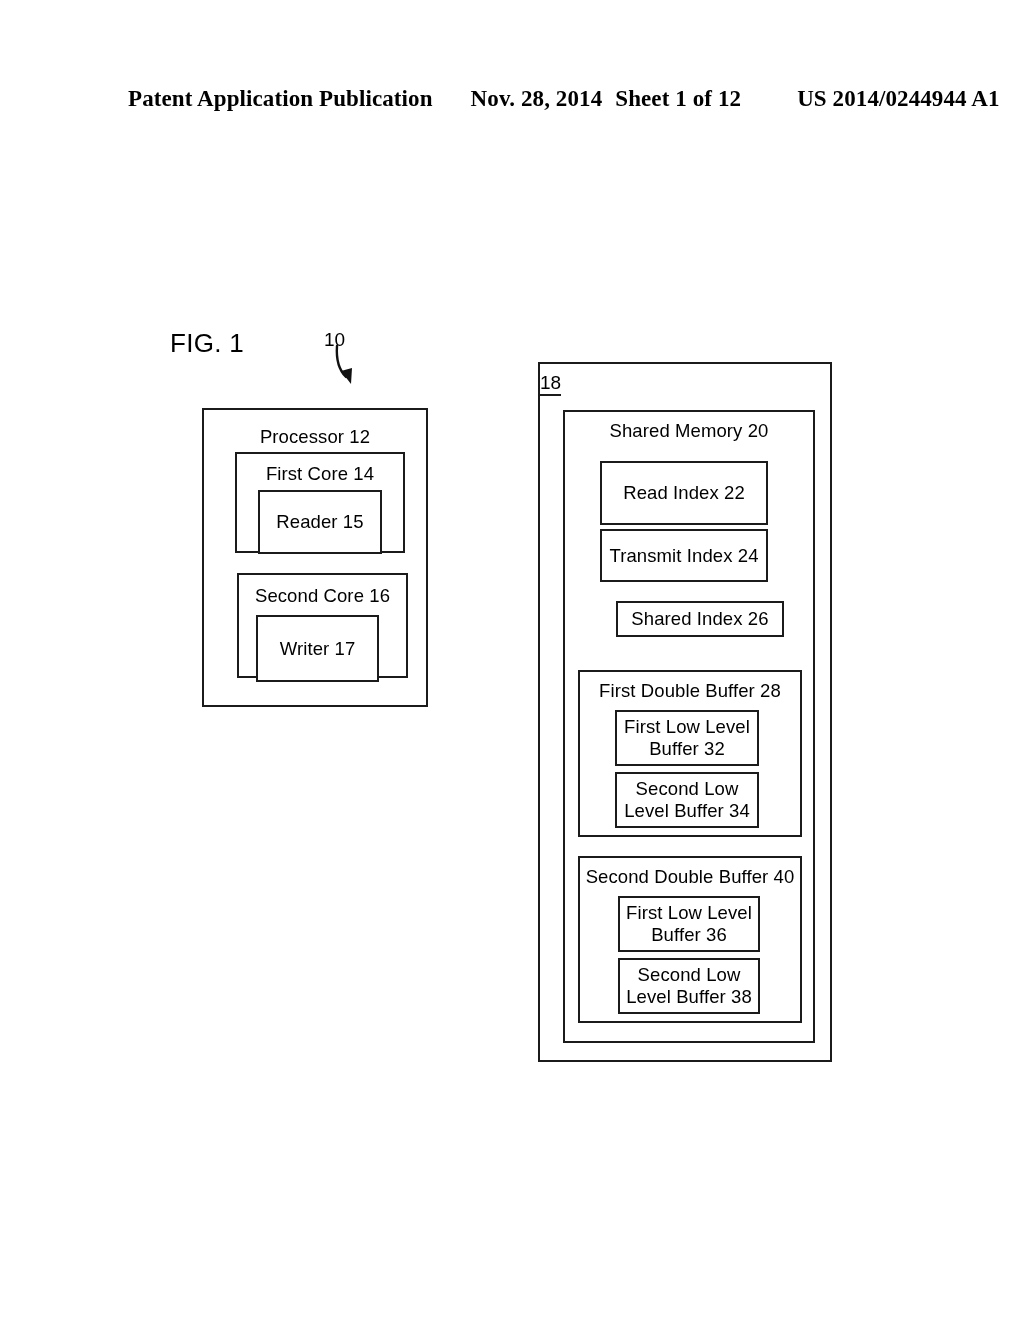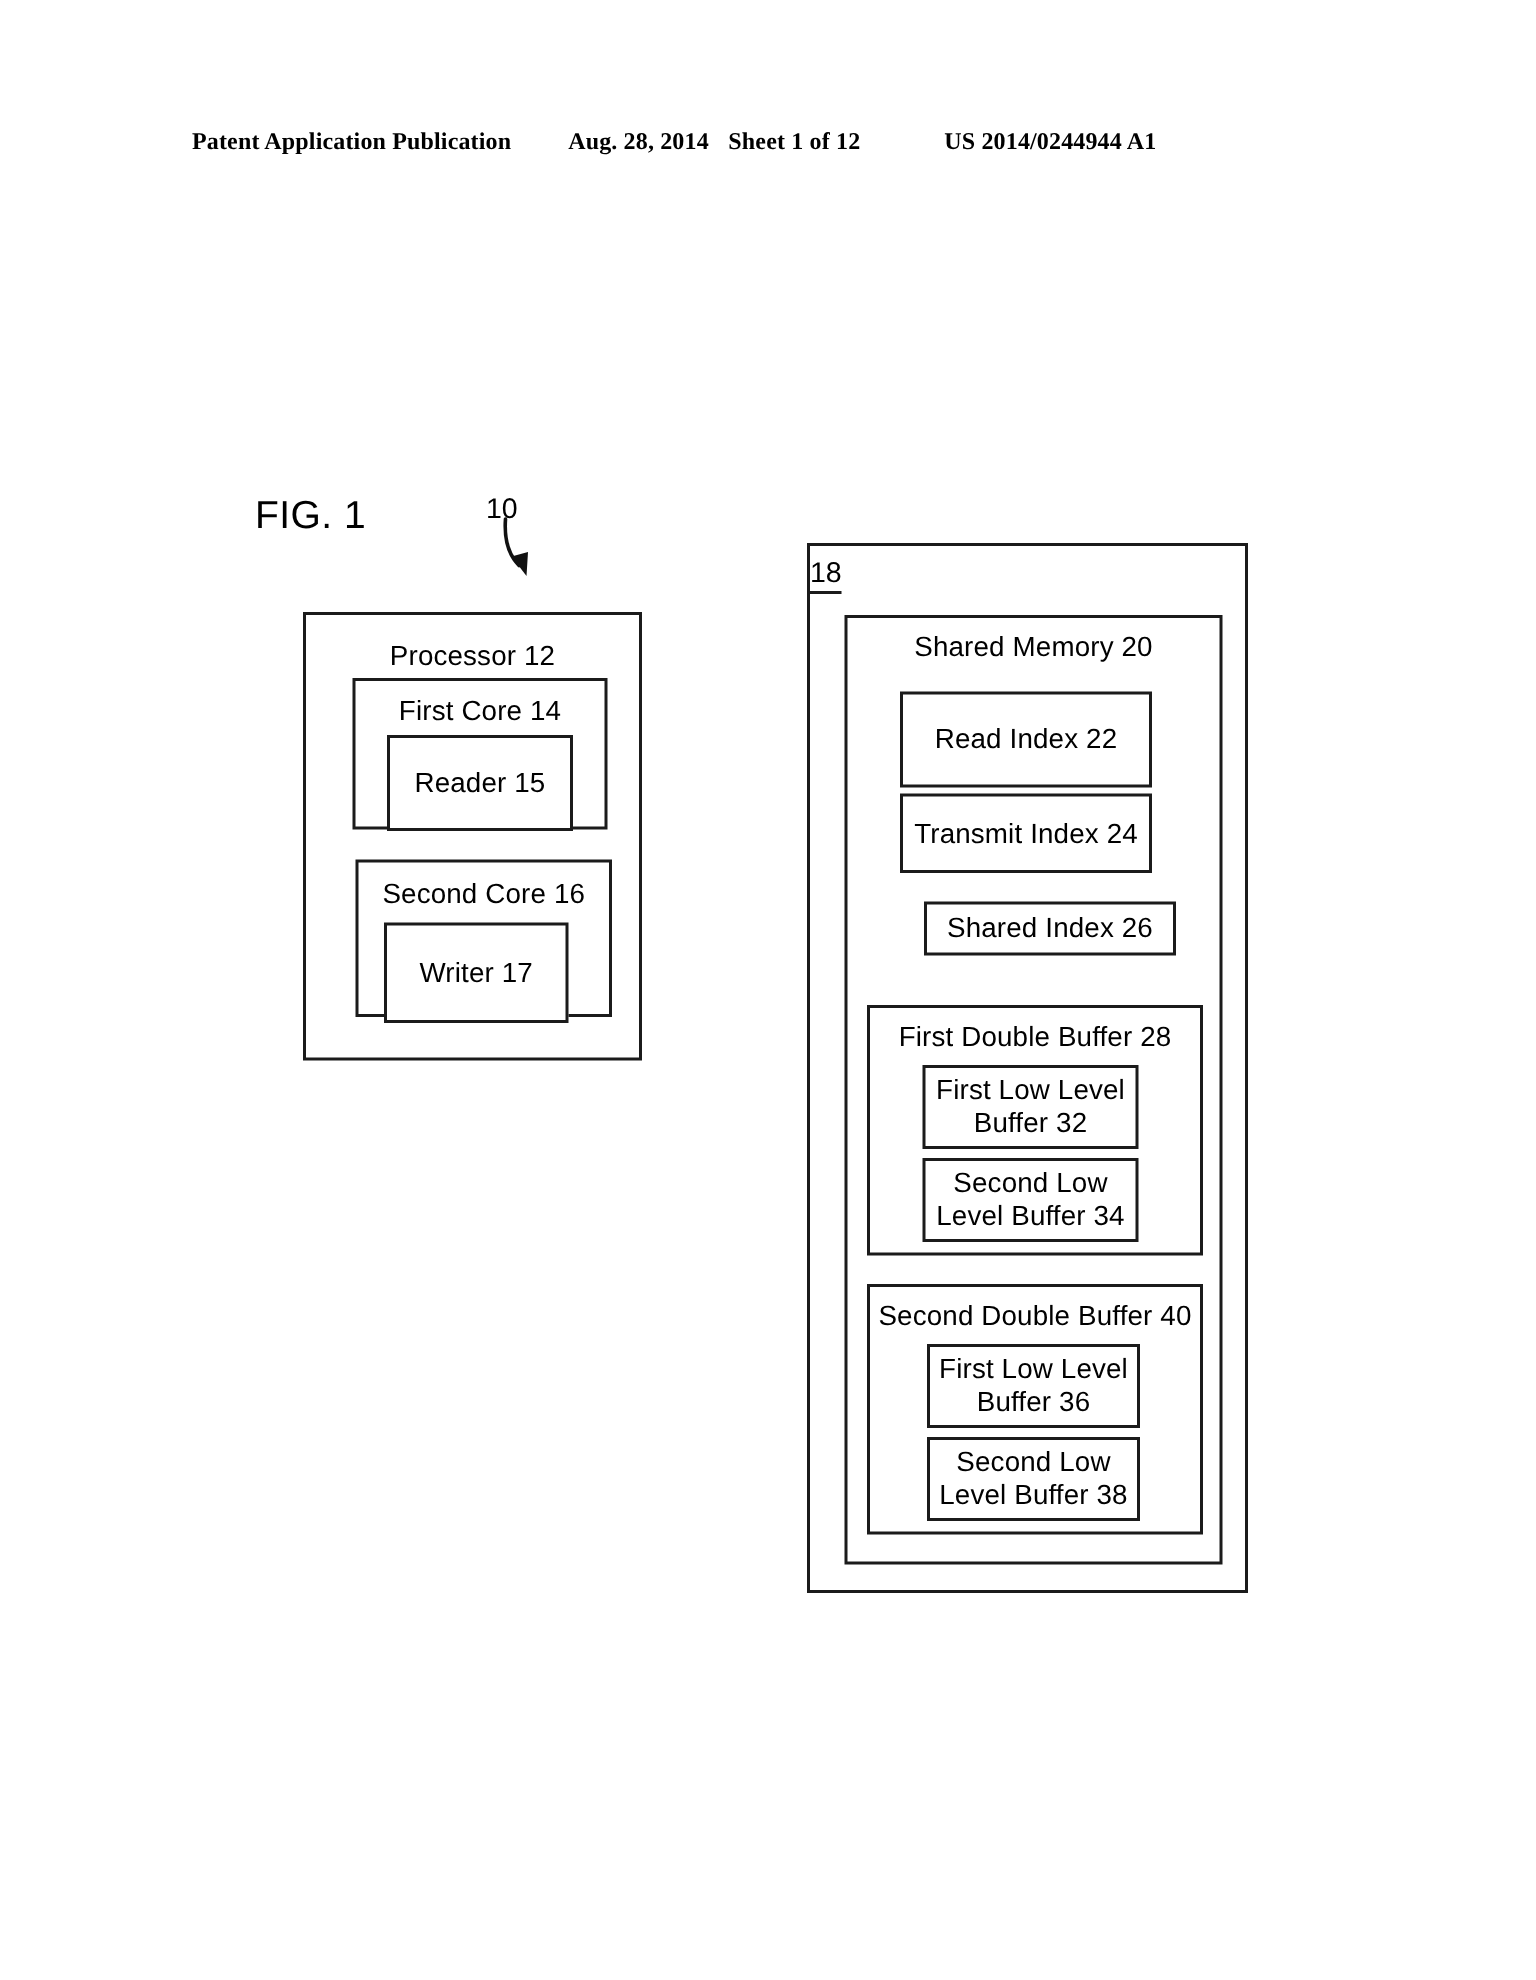--- a/index.html
+++ b/index.html
@@ -20,21 +20,21 @@
   .page-header {
     position: absolute;
     left: 128px;
     top: 86px;
     width: 768px;
     height: 30px;
     display: flex;
     align-items: baseline;
     font-family: "Liberation Serif", serif;
     font-weight: bold;
-    font-size: 16px;
+    font-size: 23px;
     letter-spacing: 0.1px;
     white-space: nowrap;
   }
   .hdr-left   { flex: 0 0 auto; }
   .hdr-mid    { flex: 0 0 auto; margin-left: 38px; }
   .hdr-sheet  { flex: 0 0 auto; margin-left: 13px; }
   .hdr-right  { flex: 0 0 auto; margin-left: 56px; }
 
   
   .fig-label {
@@ -126,21 +126,21 @@
   #second-double-buffer-box  { left: 578px; top: 856px; width: 224px; height: 167px; }
   #second-double-buffer-title{ top: 8px; }
   #llb36-box          { left: 618px;  top: 896px;  width: 142px; height: 56px; }
   #llb38-box          { left: 618px;  top: 958px;  width: 142px; height: 56px; }
 </style>
 </head>
 <body>
 
 <div class="page-header">
   <span class="hdr-left">Patent Application Publication</span>
-  <span class="hdr-mid">Aug. 28, 2014</span>
+  <span class="hdr-mid">Nov. 28, 2014</span>
   <span class="hdr-sheet">Sheet 1 of 12</span>
   <span class="hdr-right">US 2014/0244944 A1</span>
 </div>
 
 <div class="fig-label">FIG. 1</div>
 <div class="ref-10">10</div>
 <svg class="ref-arrow" viewBox="0 0 50 46">
   <path d="M17 2 C 16 16, 19 26, 26 33" stroke="#111111" stroke-width="2.4" fill="none" stroke-linecap="round"></path>
   <path d="M21 27 L31 40 L32 24 Z" fill="#111111"></path>
 </svg>

